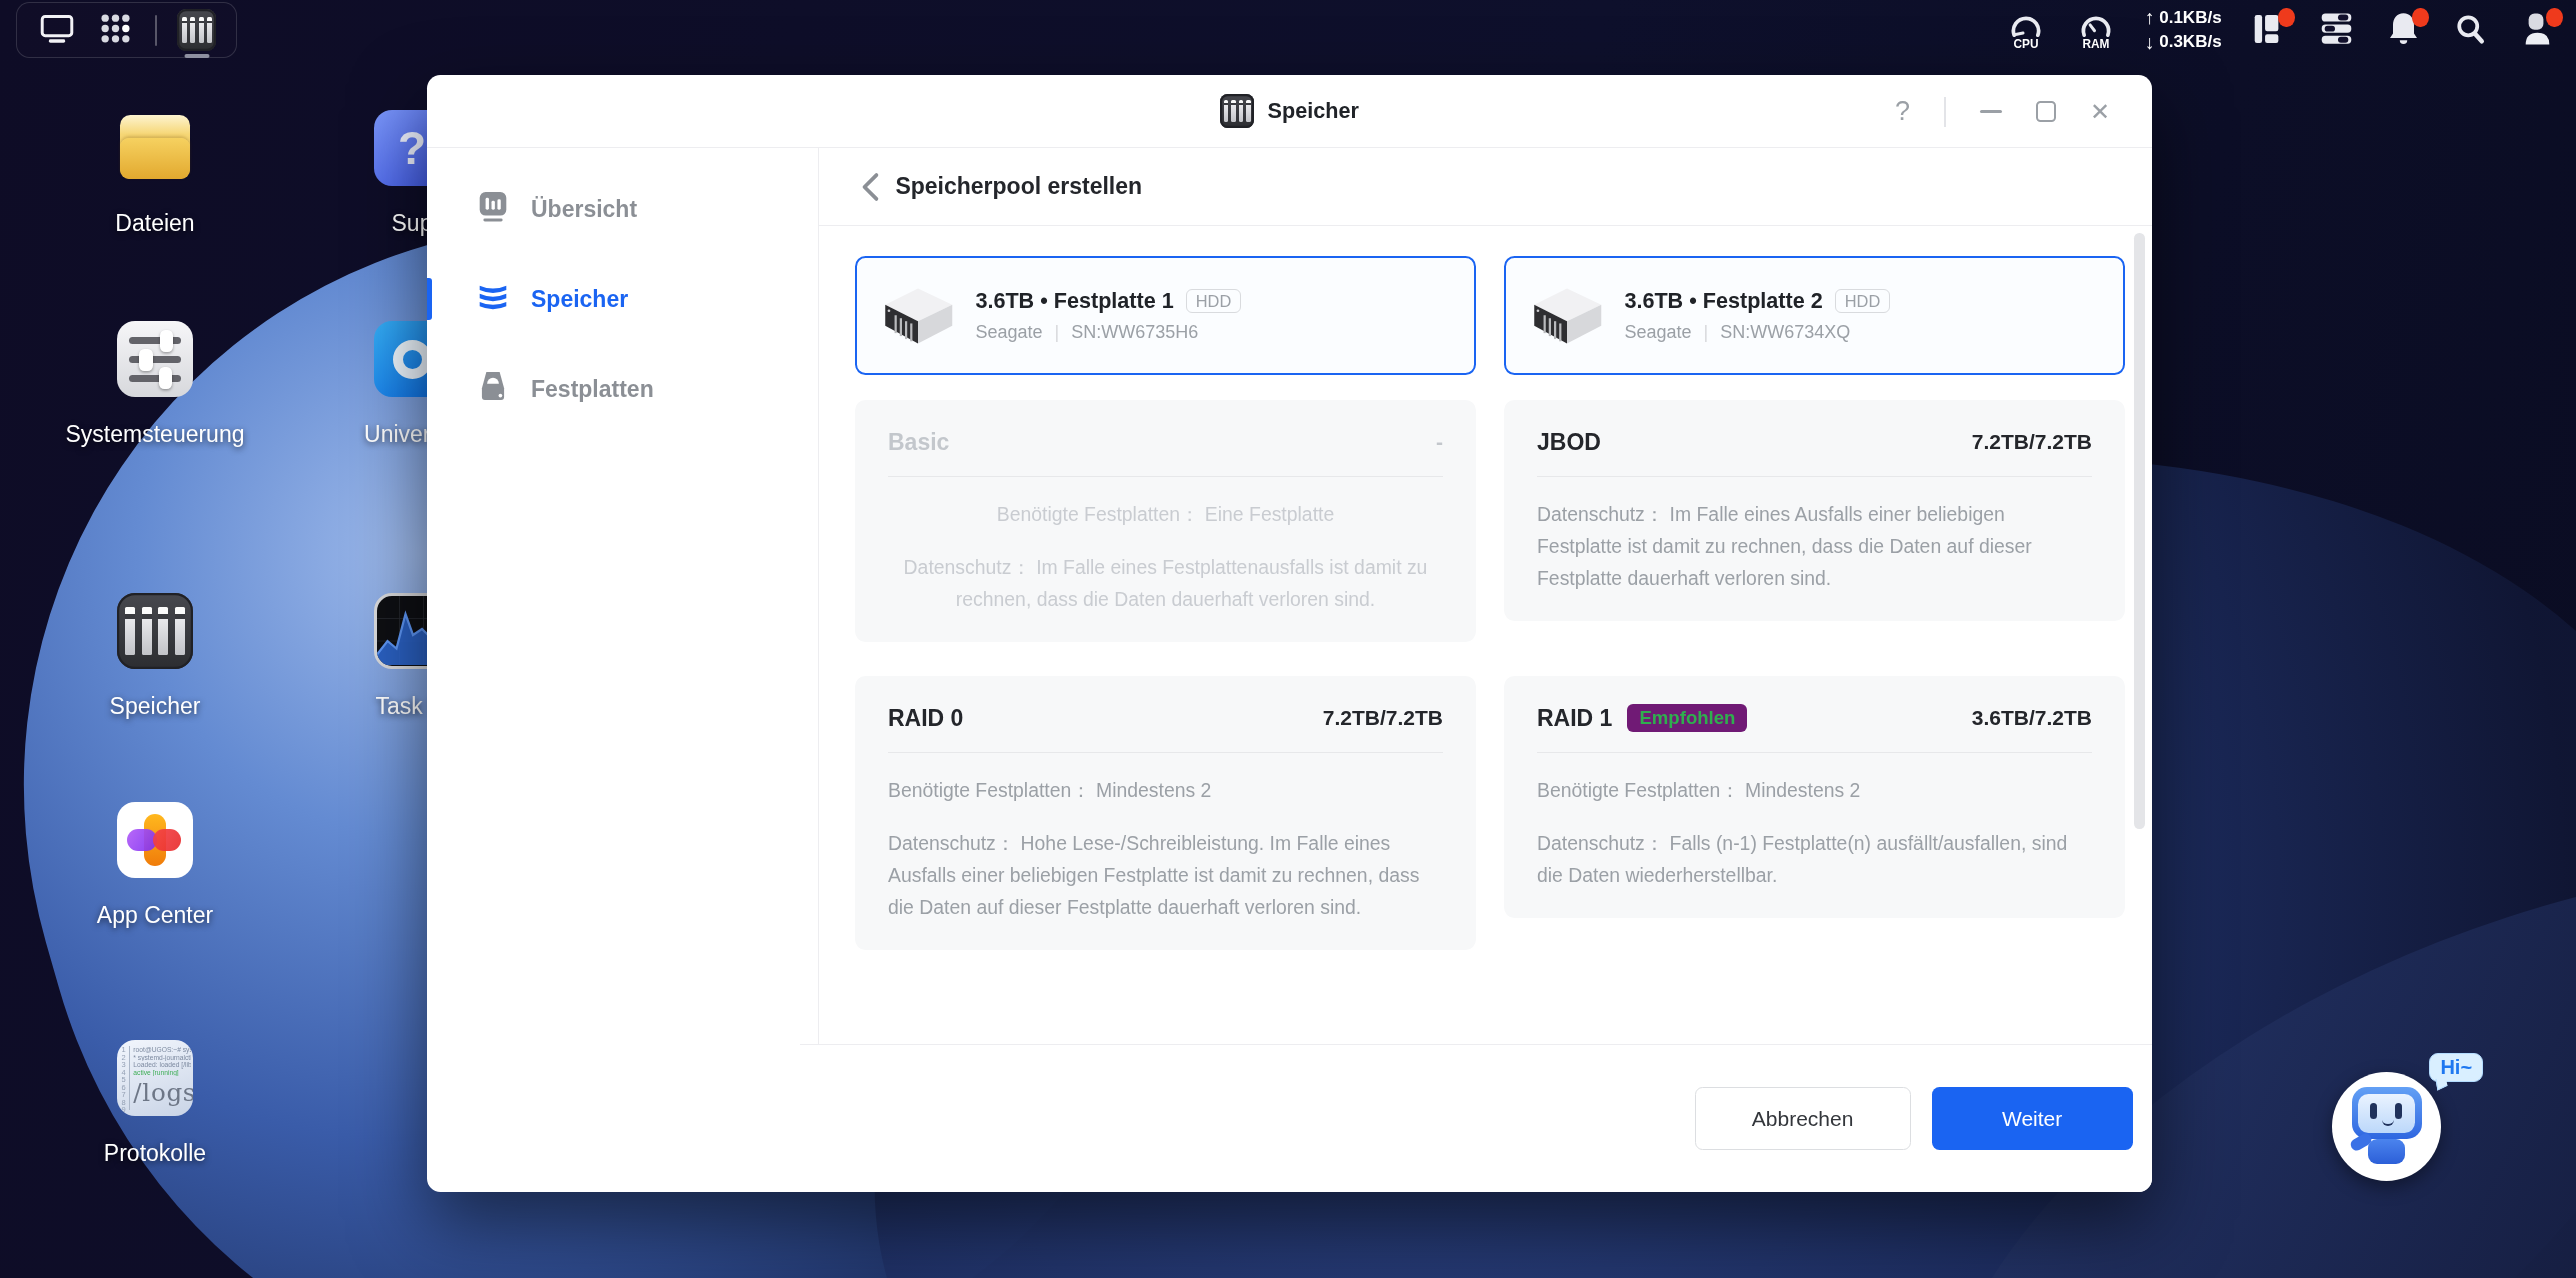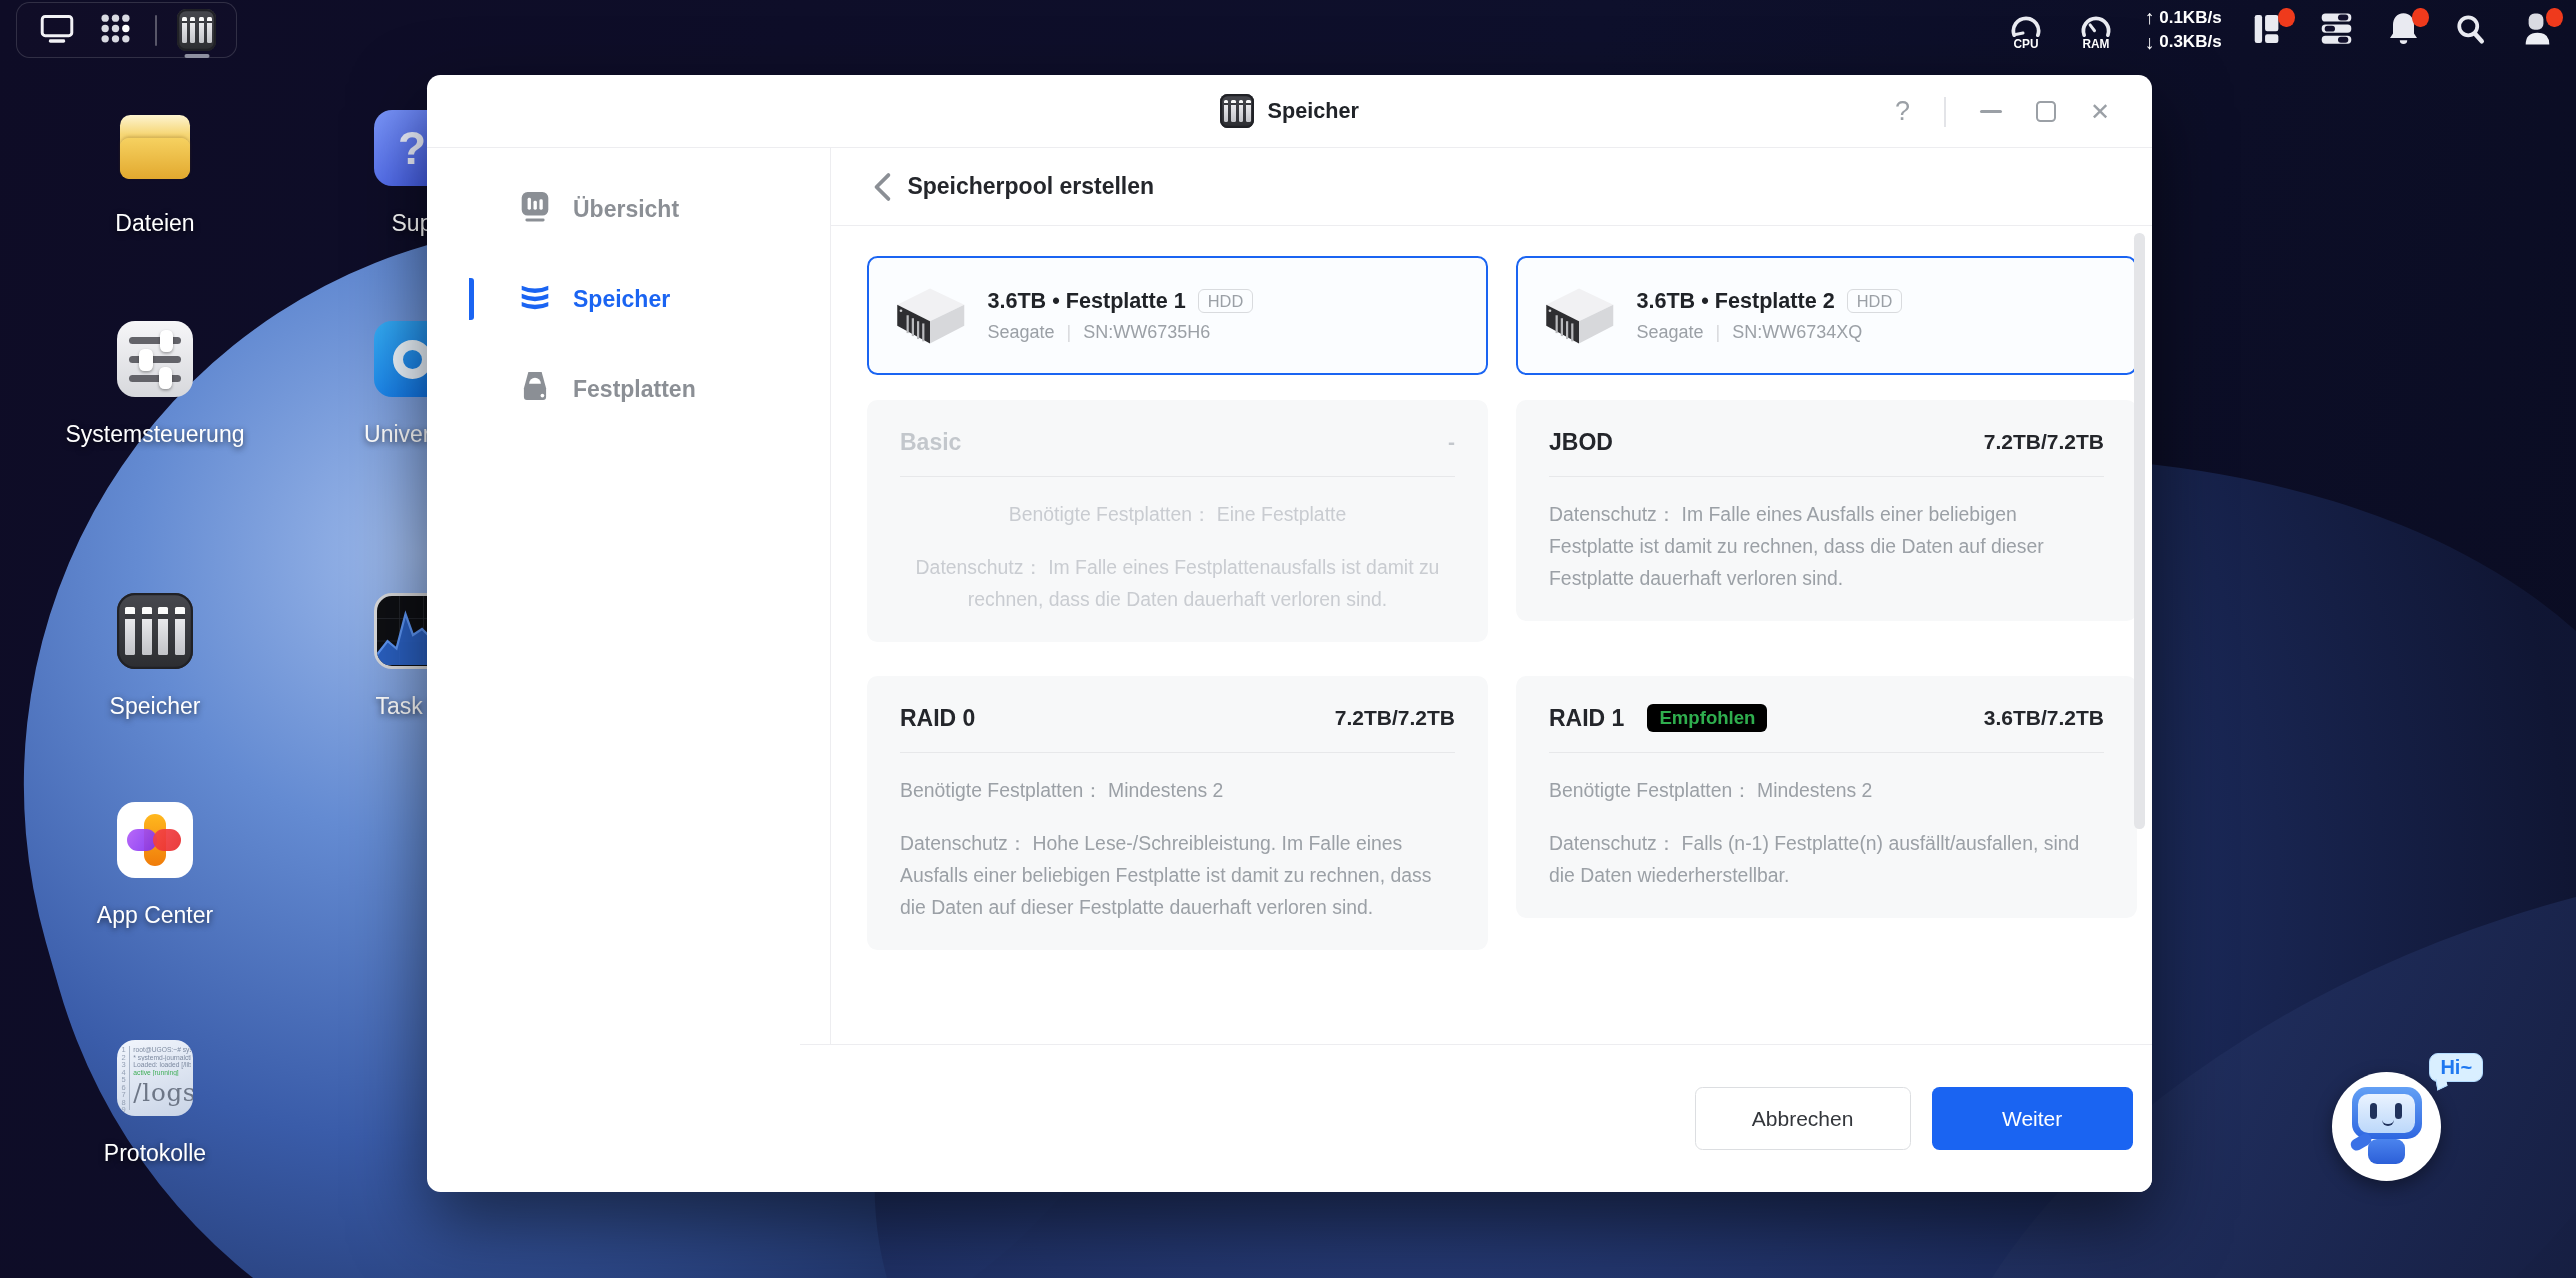--- a/index.html
+++ b/index.html
@@ -100,21 +100,21 @@
      display:flex; align-items:center; justify-content:center; }
   .title-group { display:flex; align-items:center; gap:13.4px; }
   .win-title { font-size:21.6px; font-weight:bold; color:#202328; }
   .win-controls { position:absolute; right:42px; top:0; height:73px; display:flex; align-items:center; gap:34px; color:#9ba0a6; }
   .wc { font-size:27px; cursor:default; line-height:1; }
   .wc-div { width:1.5px; height:30px; background:#e3e4e8; }
   .wc-min { width:22.4px; height:3px; background:#9ba0a6; border-radius:1.5px; }
   .wc-max { width:20px; height:21.6px; border:2.2px solid #9ba0a6; border-radius:4.5px; }
 
   .win-body { position:absolute; left:0; top:73px; right:0; bottom:0; display:flex; }
-  .sidebar { width:362px; border-right:0.7px solid #ededf0; padding-top:37px; display:flex; flex-direction:column; gap:42px; position:relative;margin-left:42px; }
+  .sidebar { width:392px; border-right:0.7px solid #ededf0; padding-top:37px; display:flex; flex-direction:column; gap:42px; position:relative; }
   .side-item { height:48px; display:flex; align-items:center; padding-left:49px; gap:21px;
      font-size:23px; font-weight:bold; color:#8b8f95; cursor:pointer; }
   .side-item.active { color:#1a64f2; }
   .active-bar { position:absolute; left:0; top:130px; width:5.2px; height:42px; background:#1a64f2; border-radius:0 3px 3px 0; }
 
   .main { flex:1; display:flex; flex-direction:column; position:relative; }
   .page-head { height:78px; border-bottom:0.7px solid #ededf0; display:flex; align-items:center; padding-left:36px; }
   .back-btn { width:30px; height:30px; display:flex; align-items:center; justify-content:center; cursor:pointer; }
   .page-title { margin-left:10.4px; font-size:23px; font-weight:bold; color:#24262b; }
 
@@ -130,21 +130,21 @@
   .disk-sub .vsep { color:#d7d9dc; padding:0 12px; }
 
   .raidhead { margin-top:34px; width:1270px; display:flex; align-items:center; justify-content:space-between; }
   .raid-title { font-size:21.6px; font-weight:bold; color:#24262b; }
   .more-link { font-size:18px; color:#9ba0a6; cursor:pointer; }
 
   .raidgrid { margin-top:24.6px; width:1270px; display:grid; grid-template-columns:621px 621px; gap:34px 28px; align-items:start; }
   .raidcard { background:#f7f8f9; border-radius:10.4px; padding:27px 33px; cursor:pointer; }
   .rc-top { display:flex; align-items:center; }
   .rc-name { font-size:23px; font-weight:bold; color:#24262b; line-height:30px; }
-  .rc-badge { margin-left:23px; background:#000000; color:#2fae4e; font-weight:bold; font-size:18.6px;
+  .rc-badge { margin-left:15px; background:#701a75; color:#2fae4e; font-weight:bold; font-size:18.6px;
      border-radius:6px; padding:3px 12px; }
   .rc-cap { margin-left:auto; font-size:21px; font-weight:bold; color:#24262b; }
   .rc-divider { margin-top:19.4px; height:0.7px; background:#e7e8ea; }
   .rc-line { margin-top:21px; font-size:19.4px; color:#9ba0a6; line-height:32px; }
   .raidcard.disabled { cursor:default;text-align:center; }
   .raidcard.disabled .rc-name, .raidcard.disabled .rc-cap { color:#c3c7cc; }
   .raidcard.disabled .rc-line { color:#c9ccd1; }
 
   .scrollbar-thumb { position:absolute; right:7.5px; top:158px; width:10.4px; height:596px;
      background:#e4e5e8; border-radius:5.2px; }

